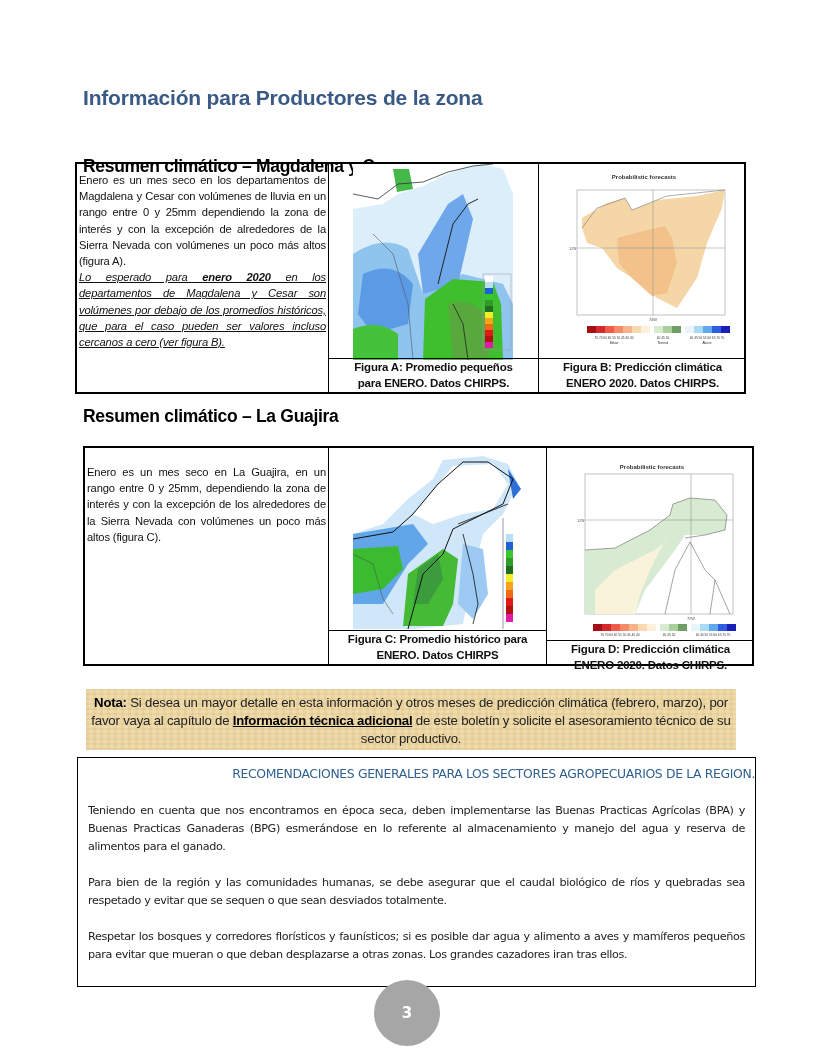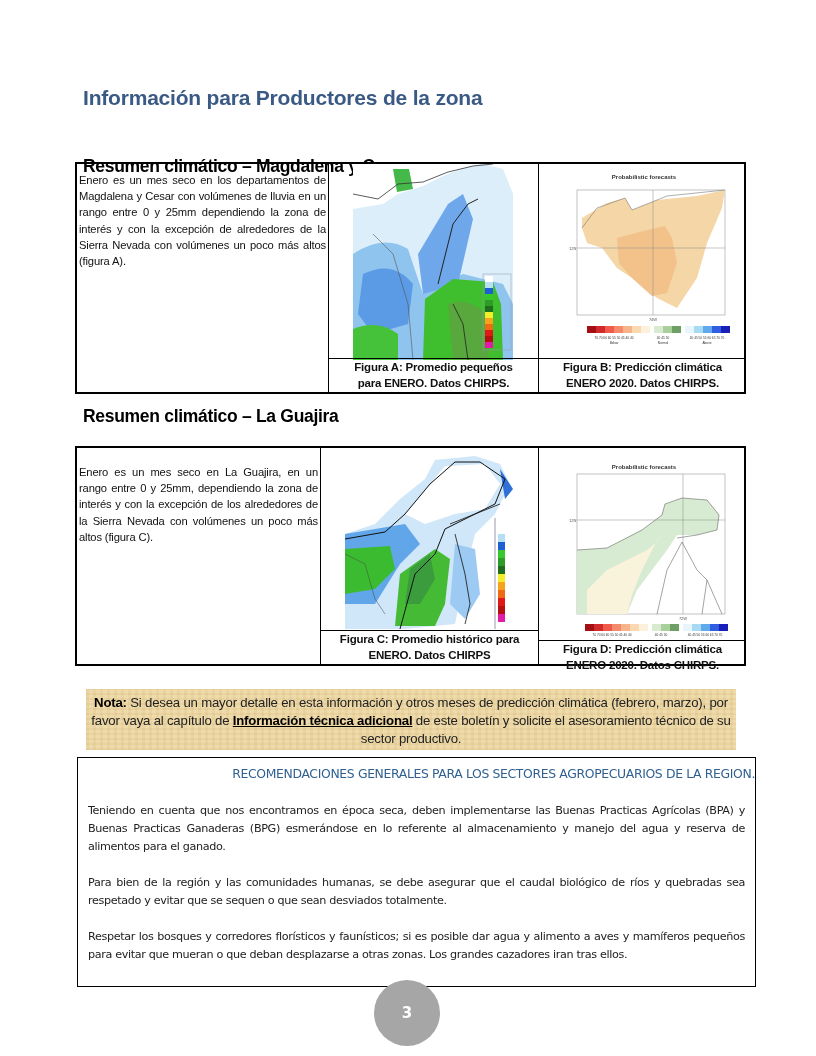--- a/index.html
+++ b/index.html
@@ -79,20 +79,21 @@
 </head>
 <body>
 
 <div class="page-title">Información para Productores de la zona</div>
 
 <div class="section-title" style="top:144px;margin-top:12px;">Resumen climático – Magdalena y Cesar</div>
 
 <div class="climate-table" style="top:162px; height:232px;">
   <div class="cell text-cell" style="left:0; top:0; width:252px; height:228px; padding:8px 2px 0 2px;">
     <p>Enero es un mes seco en los departamentos de Magdalena y Cesar con volúmenes de lluvia en un rango entre 0 y 25mm dependiendo la zona de interés y con la excepción de alrededores de la Sierra Nevada con volúmenes un poco más altos (figura A).</p>
+    <p class="forecast"><span>Lo esperado para </span><b>enero 2020</b><span> en los departamentos de Magdalena y Cesar son volúmenes por debajo de los promedios históricos, que para el caso pueden ser valores incluso cercanos a cero (ver figura B).</span></p>
   </div>
 
   <div class="cell figure-cell" style="left:252px; top:0; width:210px; height:228px;">
     <div class="map" style="left:24px; top:0; width:160px; height:196px;">
       <svg width="160" height="196" viewBox="0 0 160 196">
         <rect width="160" height="196" fill="#ffffff"></rect>
         <path d="M0 45 L30 40 L45 30 L70 22 L90 12 L110 4 L130 0 L150 5 L160 30 L160 196 L0 196 Z" fill="#dbeefa"></path>
         <path d="M0 90 Q30 70 55 85 L70 130 L110 110 L150 120 L160 140 L160 196 L0 196 Z" fill="#8fc4ef"></path>
         <path d="M10 110 Q40 95 60 120 L55 160 L20 170 L5 150 Z" fill="#5b9be6"></path>
         <path d="M65 90 L95 40 L110 30 L120 55 L112 90 L105 120 L70 130 Z" fill="#6fa8ea"></path>
@@ -167,21 +168,21 @@
     </div>
     <div class="caption" style="height:34px;">
       <div>Figura B: Predicción climática</div>
       <div>ENERO 2020. Datos CHIRPS.</div>
     </div>
   </div>
 </div>
 
 <div class="section-title" style="top:406px;">Resumen climático – La Guajira</div>
 
-<div class="climate-table" style="top:446px; height:220px;">
+<div class="climate-table" style="top:446px; height:220px;margin-left:8px;">
   <div class="cell text-cell" style="left:0; top:0; width:244px; height:216px; padding:16px 2px 0 2px;">
     <p>Enero es un mes seco en La Guajira, en un rango entre 0 y 25mm, dependiendo la zona de interés y con la excepción de los alrededores de la Sierra Nevada con volúmenes un poco más altos (figura C).</p>
   </div>
 
   <div class="cell figure-cell" style="left:244px; top:0; width:218px; height:216px;">
     <div class="map" style="left:24px; top:6px; width:172px; height:175px;">
       <svg width="172" height="175" viewBox="0 0 172 175">
         <rect width="172" height="175" fill="#ffffff"></rect>
         <path d="M90 6 L130 2 L155 10 L165 30 L150 60 L130 80 L120 120 L110 170 L60 175 L0 175 L0 80 L30 70 L55 45 L80 25 Z" fill="#cfe7f8"></path>
         <path d="M100 12 L140 10 L155 30 L140 55 L110 60 L80 70 L60 60 L85 30 Z" fill="#ffffff"></path>

